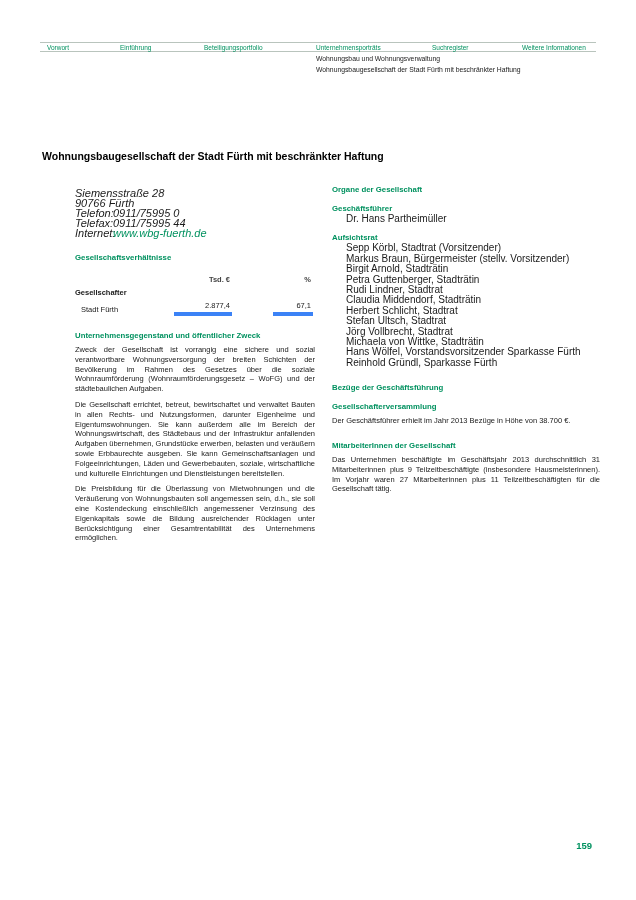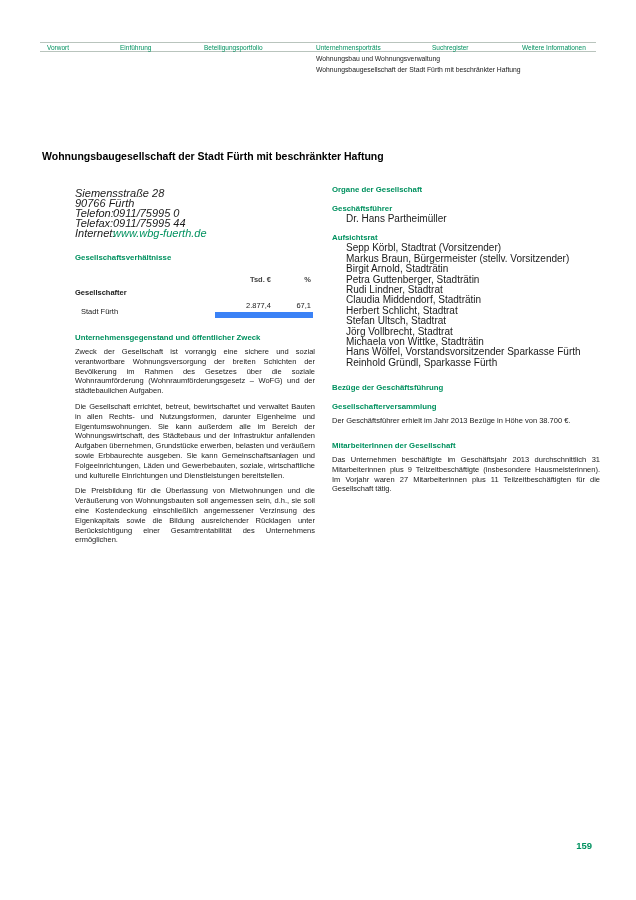--- a/index.html
+++ b/index.html
@@ -37,27 +37,27 @@
   .mt-lg { margin-top:15px; }
   .mt-md { margin-top:9px; }
   .mt-sm { margin-top:4px; }
   .body-text {
     font-size:7.5px; line-height:9.8px; color:#1a1a1a;
     text-align:justify; margin-bottom:6px;
   }
   .plain-line { font-size:10px; line-height:10.4px; color:#1a1a1a; margin-left:14px; }
   
   .sh-table { margin-top:10px; width:238px; font-size:7.5px; }
-  .trow { display:flex; align-items:flex-end; }
+  .trow { display:flex; align-items:flex-end;gap:41px; }
   .tl { flex:1 1 auto; padding:2px 0; }
   .tv { width:58px; text-align:right; padding:2px 2px 2px 0; }
   .tp { width:40px; text-align:right; padding:2px 2px 2px 0; }
   .thead .tv, .thead .tp { font-weight:bold; color:#444; }
   .bold { font-weight:bold; }
-  .cell-line { border-bottom:6px solid #3b82f6; }
+  .cell-line { border-bottom:4px solid #3b82f6; }
   .row-indent { padding-left:6px; }
   
   .page-number {
     position:absolute; right:44px; top:840px;
     font-size:9.5px; font-weight:bold; color:#00915f;
   }
 </style>
 </head>
 <body>
 

